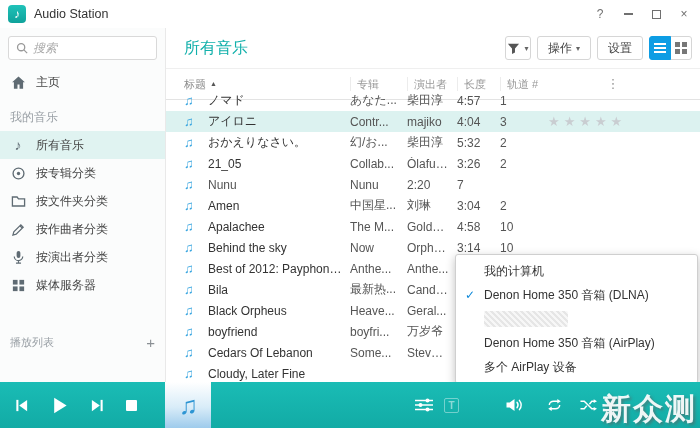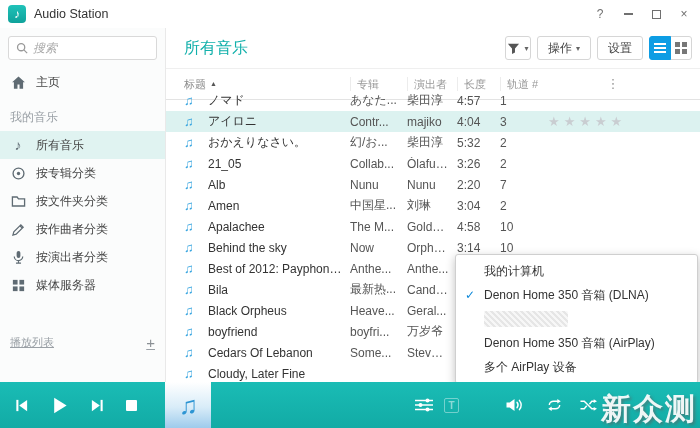--- a/index.html
+++ b/index.html
@@ -20,21 +20,21 @@
   .body { position:absolute; top:28px; left:0; right:0; bottom:46px; display:flex; }
   .sidebar { width:166px; background:#fbfcfc; border-right:1px solid #e9e9e9; padding-top:8px; flex:none; }
   .searchbox { margin:0 8px 8px 8px; height:24px; border:1px solid #d9d9d9; border-radius:3px; background:#fff; display:flex; align-items:center; padding:0 7px; gap:5px; }
   .searchbox svg { flex:none; }
   .searchbox input { border:none; outline:none; width:100%; font-size:12px; color:#333; background:transparent;font-style:italic; }
   .searchbox input::placeholder { color:#aaa; }
   .side-item { height:28px; display:flex; align-items:center; padding:0 10px; gap:10px; font-size:12px; color:#444; cursor:default; }
   .side-item .sicon { width:16px; display:flex; align-items:center; justify-content:center; color:#5f6b73; }
   .side-item.sel { background:#e0f3f1; }
   .section-label { font-size:12px; color:#9aa0a6; padding:13px 10px 5px 10px; }
-  .playlist-label { margin-top:26px; display:flex; align-items:flex-start; justify-content:space-between; padding:10px; font-size:11px; color:#9aa0a6;text-decoration:underline; }
+  .playlist-label { margin-top:26px; display:flex; align-items:flex-start; justify-content:space-between; padding:10px; font-size:11px; color:#9aa0a6; }
   .plus-btn { color:#8a8f94; font-size:15px; line-height:1; cursor:default; }
 
   
   .main { flex:1; position:relative; background:#fff; overflow:hidden; }
   .main-header { height:40px; display:flex; align-items:center; padding:0 8px 0 18px; }
   .main-header h1 { font-size:16px; font-weight:400; color:#12b0ab; }
   .toolbar { margin-left:auto; display:flex; align-items:center; gap:6px; }
   .btn { height:24px; border:1px solid #d6d6d6; background:#fff; border-radius:3px; font-size:12px; color:#444; display:flex; align-items:center; padding:0 10px; gap:4px; cursor:default; }
   .btn.icon-btn { width:26px; padding:0; justify-content:center; }
   .caret { font-size:8px; color:#666; }
@@ -268,21 +268,20 @@
             <span class="c title">21_05</span>
             <span class="c">Collab...</span>
             <span class="c">Ólafur...</span>
             <span class="c">3:26</span>
             <span class="c">2</span>
             <span class="c rating"></span>
             <span class="c"></span>
           </div>
           <div class="trow grid-cols">
             <span class="c icon"><span class="note-ic">♫</span></span>
-            <span class="c title">Alb</span>
             <span class="c">Nunu</span>
             <span class="c">Nunu</span>
             <span class="c">2:20</span>
             <span class="c">7</span>
             <span class="c rating"></span>
             <span class="c"></span>
           </div>
           <div class="trow grid-cols">
             <span class="c icon"><span class="note-ic">♫</span></span>
             <span class="c title">Amen</span>

